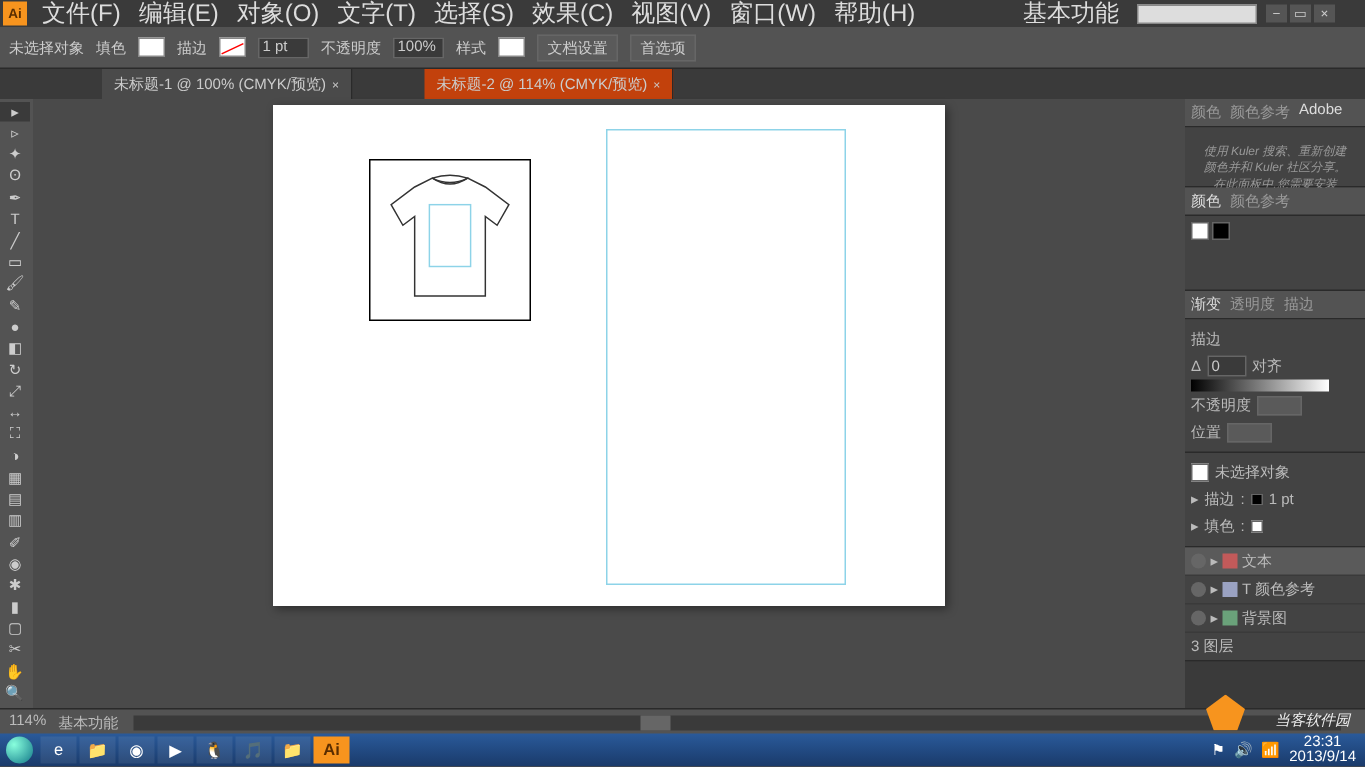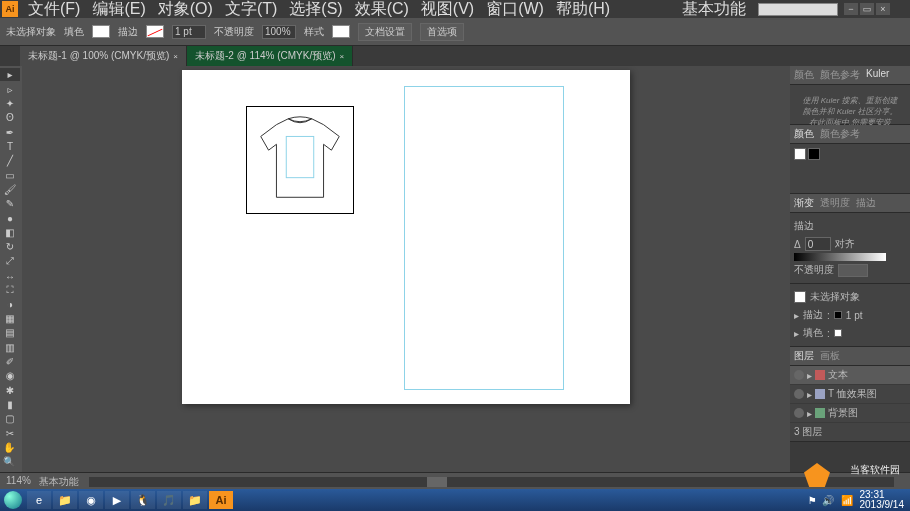--- a/index.html
+++ b/index.html
@@ -18,22 +18,22 @@
 .options-bar { height: 28px; background: #535353; border-bottom: 1px solid #2a2a2a; display: flex; align-items: center; gap: 8px; padding: 0 6px; color: #ccc; font-size: 9px; }
 .opt-label { color: #ccc; }
 .opt-swatch { width: 18px; height: 13px; background: #fff; border: 1px solid #888; display: inline-block; }
 .opt-swatch.nofill { background: #fff; position: relative; }
 .opt-swatch.nofill::after { content:""; position:absolute; left:0; right:0; top:50%; border-top:1px solid red; transform: rotate(-25deg); }
 .opt-input { width: 34px; height: 14px; background: #3a3a3a; border: 1px solid #666; color: #ccc; padding: 0 2px; }
 .opt-btn { padding: 1px 6px; background: #5a5a5a; border: 1px solid #666; }
 
 
 .doc-tabs { height: 20px; background: #3a3a3a; display: flex; align-items: flex-end; padding-left: 20px; }
-.doc-tab { background: #4a4a4a; color: #ccc; font-size: 9px; padding: 3px 8px; border-right: 1px solid #2a2a2a; display: flex; align-items: center; gap: 4px; }
-.doc-tab.active { background: #14532d; }
+.doc-tab { background: #4a4a4a; color: #ccc; font-size: 9px; padding: 3px 8px; border-right: 1px solid #2a2a2a; display: flex; align-items: center; gap: 4px; margin-left: 48px; }
+.doc-tab.active { background: #c2410c; }
 .tab-close { font-size: 8px; }
 
 
 .main { display: flex; height: 426px; }
 .toolbox { width: 22px; background: #535353; display: flex; flex-direction: column; gap: 1px; padding: 2px 0; }
 .tool { width: 20px; height: 18px; display: flex; align-items: center; justify-content: center; color: #ccc; font-size: 10px; cursor: pointer; }
 .tool.sel { background: #3a3a3a; }
 .tool-swatches { margin-top: 4px; position: relative; width: 20px; height: 22px; }
 .sw-fill { position: absolute; width: 12px; height: 12px; background: #fff; border: 1px solid #888; top: 0; left: 2px; }
 .sw-stroke { position: absolute; width: 12px; height: 12px; background: #000; border: 1px solid #888; top: 6px; left: 8px; }
@@ -67,21 +67,21 @@
 .status-left { display: flex; gap: 8px; }
 .status-scroll { flex: 1; height: 10px; margin: 0 10px; background: #3a3a3a; position: relative; }
 .status-thumb { position: absolute; left: 42%; width: 20px; height: 100%; background: #666; }
 
 
 .taskbar { position: absolute; bottom: 0; left: 0; right: 0; height: 22px; background: linear-gradient(#2a5a9a, #1a3a6a); display: flex; align-items: center; }
 .start-btn { width: 26px; height: 22px; display: flex; align-items: center; justify-content: center; }
 .start-orb { width: 18px; height: 18px; border-radius: 50%; background: radial-gradient(circle at 30% 30%, #8fd, #178); }
 .task-icon { width: 24px; height: 18px; margin: 0 1px; display: flex; align-items: center; justify-content: center; font-size: 11px; background: rgba(255,255,255,0.08); color: #fff; }
 .tray { margin-left: auto; display: flex; align-items: center; gap: 6px; padding-right: 6px; color: #fff; font-size: 9px; }
-.watermark { position: absolute; right: 10px; bottom: 24px; color: #eee; font-size: 12px; display:flex; align-items:flex-start; gap:20px; }
+.watermark { position: absolute; right: 10px; bottom: 24px; color: #eee; font-size: 12px; display:flex; align-items:flex-end; gap:20px;font-style:italic; }
 .watermark-icon { width: 26px; height: 24px; background: #f7941e; clip-path: polygon(50% 0, 100% 40%, 80% 100%, 20% 100%, 0 40%); }
 </style>
 </head>
 <body>
 
 <div class="menubar">
   <div class="app-icon">Ai</div>
   <div class="menu-item">文件(F)</div>
   <div class="menu-item">编辑(E)</div>
   <div class="menu-item">对象(O)</div>
@@ -175,21 +175,21 @@
         </svg>
       </div>
       <div class="big-rect"></div>
     </div>
   </div>
 
   <div class="right-panels">
     <div class="panel-head">
       <span class="panel-tab">颜色</span>
       <span class="panel-tab">颜色参考</span>
-      <span class="panel-tab active">Kuler</span>
+      <span class="panel-tab active">Adobe</span>
     </div>
     <div class="panel-body" style="height:40px">
       <div class="tip-text">使用 Kuler 搜索、重新创建颜色并和 Kuler 社区分享。在此面板中,您需要安装 Adobe AIR 并连接互联网。</div>
     </div>
 
     <div class="panel-head">
       <span class="panel-tab active">颜色</span>
       <span class="panel-tab">颜色参考</span>
     </div>
     <div class="panel-body" style="height:50px">
@@ -209,49 +209,49 @@
         <span>描边</span>
       </div>
       <div class="panel-row">
         <span>Δ</span>
         <input class="opt-input" style="width: 26px;" value="0">
         <span>对齐</span>
       </div>
       <div class="panel-slider"></div>
       <div class="panel-row">
         <span>不透明度</span>
+        <div class="hex-field" style="width:30px"></div>
+      </div>
+      <div class="panel-row">
+        <span>位置</span>
         <div class="hex-field" style="width:30px"></div>
       </div>
     </div>
 
     <div class="panel-body">
       <div class="panel-row">
           <div class="color-sw" style="background:#fff"></div>
           <span>未选择对象</span>
         </div>
       <div class="panel-row">▸ <span>描边</span>: <div class="color-sw" style="background:#000;width:8px;height:8px"></div> <span>1 pt</span></div>
       <div class="panel-row">▸ <span>填色</span>: <div class="color-sw" style="background:#fff;width:8px;height:8px"></div></div>
     </div>
 
-    <div class="panel-head">
-      <span class="panel-tab active">图层</span>
-      <span class="panel-tab">画板</span>
-    </div>
     <div class="layers-list">
       <div class="layer-row sel">
         <div class="layer-eye"></div>
         <span>▸</span>
         <div class="layer-chip" style="background:#c25a5a"></div>
         <span>文本</span>
       </div>
       <div class="layer-row">
         <div class="layer-eye"></div>
         <span>▸</span>
         <div class="layer-chip" style="background:#9aa2c2"></div>
-        <span>T 恤效果图</span>
+        <span>T 颜色参考</span>
       </div>
       <div class="layer-row">
         <div class="layer-eye"></div>
         <span>▸</span>
         <div class="layer-chip" style="background:#6aa27a"></div>
         <span>背景图</span>
       </div>
     </div>
     <div class="panel-body" style="padding:2px 4px">
       <span>3 图层</span>
@@ -283,18 +283,18 @@
   <div class="task-icon">◉</div>
   <div class="task-icon">▶</div>
   <div class="task-icon">🐧</div>
   <div class="task-icon">🎵</div>
   <div class="task-icon">📁</div>
   <div class="task-icon" style="background:#f7941e;color:#5a2d00;font-weight:bold">Ai</div>
   <div class="tray">
     <span>⚑</span>
     <span>🔊</span>
     <span>📶</span>
-    <div style="text-align:left;line-height:1">
+    <div style="text-align:center;line-height:1">
       <div>23:31</div>
       <div>2013/9/14</div>
     </div>
   </div>
 </div>
 
 </body></html>

